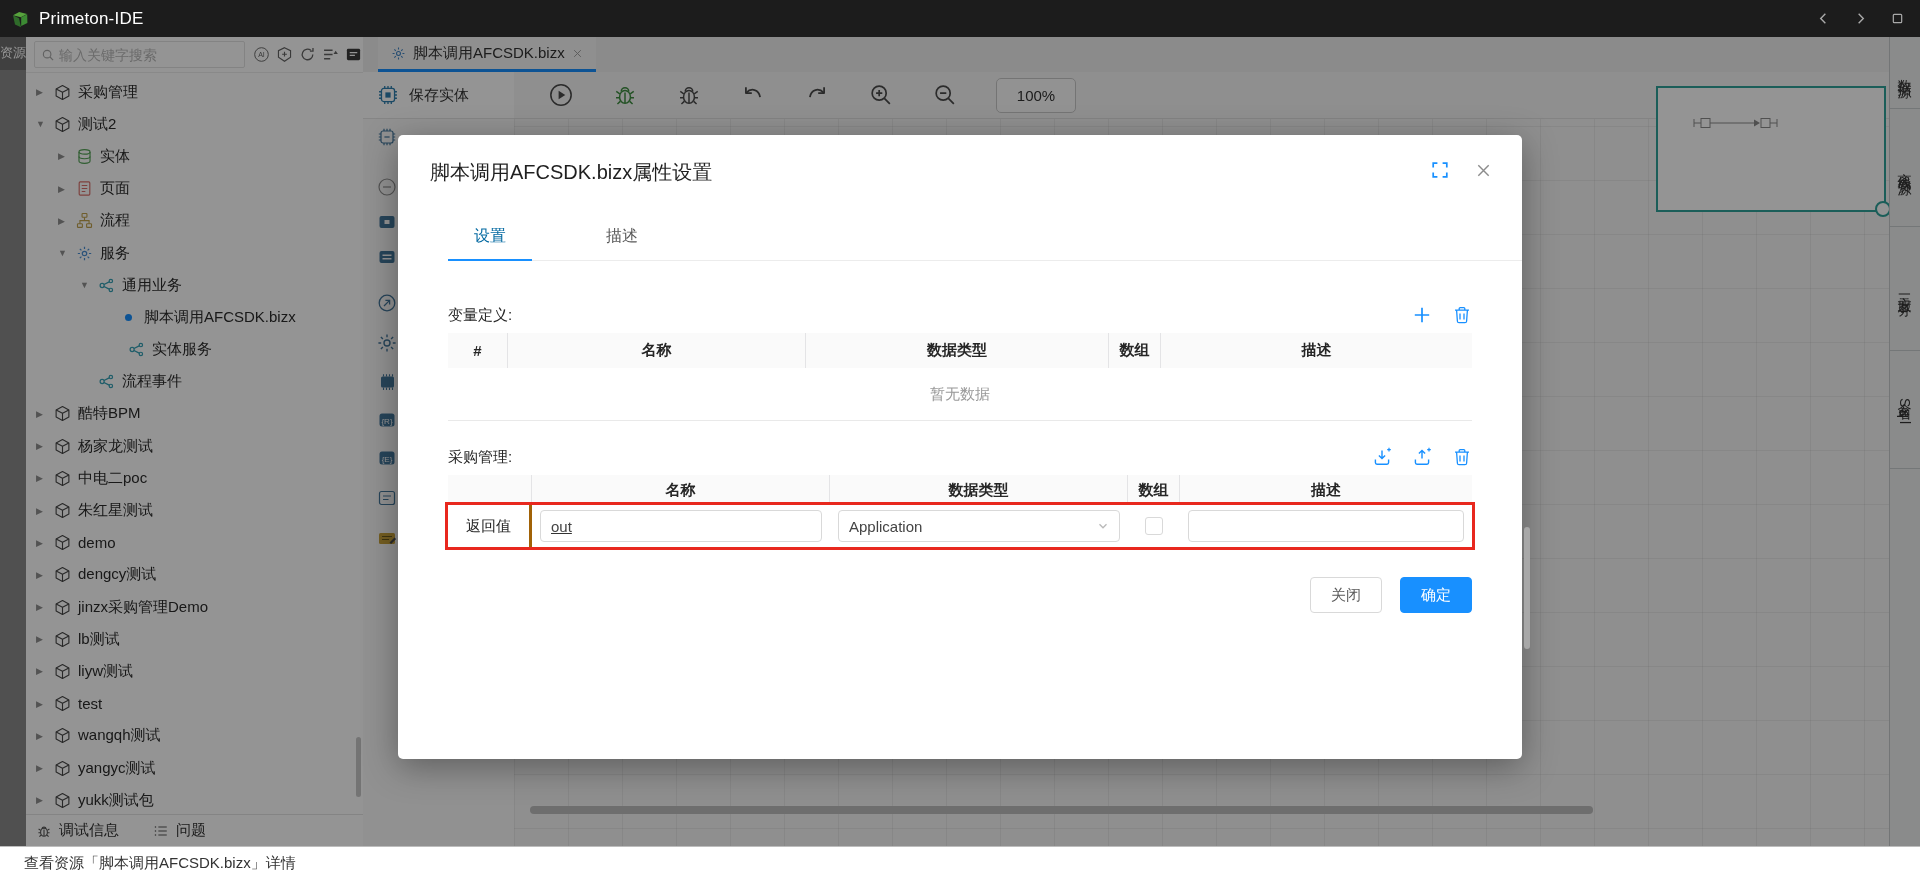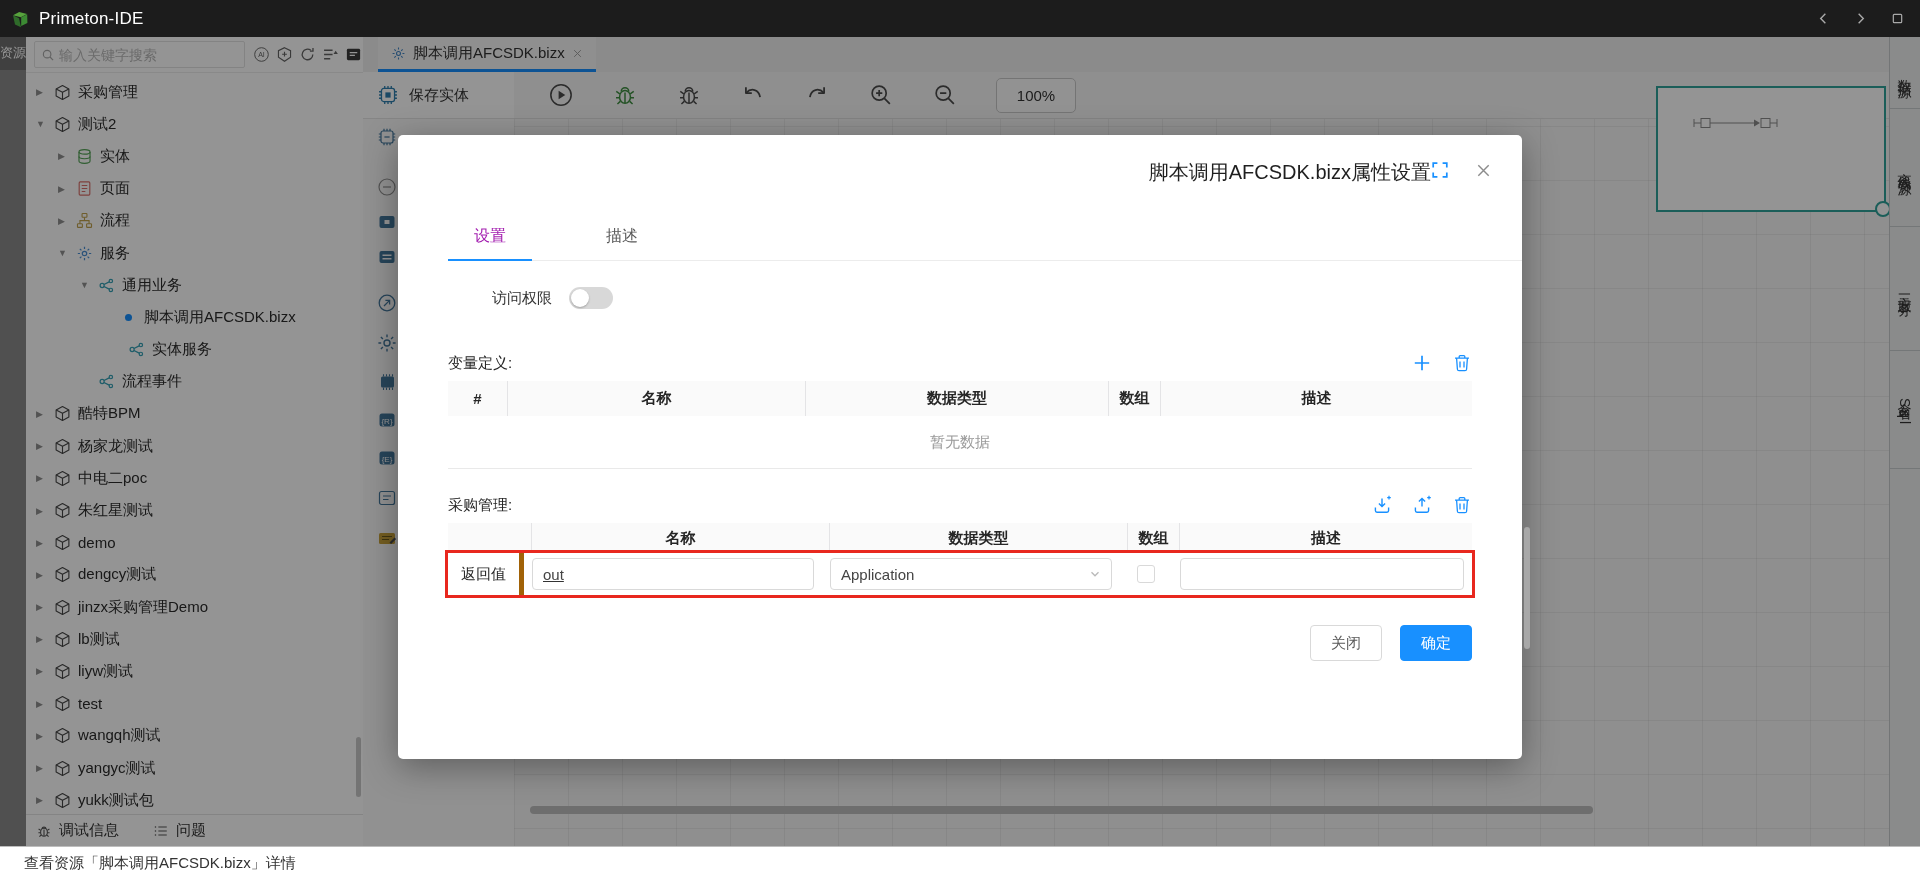--- a/index.html
+++ b/index.html
@@ -82,27 +82,27 @@
              display:flex;align-items:center;padding-left:24px;box-sizing:border-box;font-size:15px;color:#333;z-index:60;}
 
   
   .mask{position:absolute;left:0;top:37px;width:1920px;height:809px;background:rgba(0,0,0,.42);z-index:50;}
   .vscroll{position:absolute;left:1524px;top:527px;width:6px;height:122px;border-radius:3px;background:#a8a8a8;z-index:120;}
 
   
   .modal{position:absolute;left:398px;top:135px;width:1124px;height:624px;background:#fff;border-radius:5px;
          box-shadow:0 8px 34px rgba(0,0,0,.35);z-index:100;box-sizing:border-box;}
   .m-head{display:flex;align-items:flex-start;padding:24px 30px 0 32px;}
-  .m-title{flex:1;font-size:20px;color:#1f1f1f;font-weight:500;text-align:right;}
+  .m-title{flex:1;font-size:20px;color:#1f1f1f;font-weight:500;}
   .m-head-icons{display:flex;gap:26px;align-items:center;margin-top:2px;}
   .m-head-icons .fs{width:18px;height:18px;color:#1890ff;}
   .m-head-icons .cl{width:17px;height:17px;color:#8c8c8c;}
   .m-tabs{display:flex;gap:48px;margin:40px 0 0 50px;border-bottom:1px solid #ececec;padding-right:50px;}
   .mtab{padding:0 26px 13px;font-size:16px;color:#595959;position:relative;}
-  .mtab.active{color:#a21caf;}
+  .mtab.active{color:#0369a1;}
   .mtab.active::after{content:"";position:absolute;left:0;right:0;bottom:-1px;height:2px;background:#1890ff;}
   .f-row{display:flex;align-items:center;margin:24px 50px 0;}
   .f-row.second{margin-top:26px;}
   .f-label{width:104px;text-align:right;font-size:15px;color:#333;white-space:nowrap;}
   .req{color:#f5222d;margin-right:4px;font-size:15px;}
   .f-input{flex:1;margin-left:17px;height:36px;border:1px solid #d9d9d9;border-radius:4px;padding:0 12px;
            font-size:15px;color:#444;outline:none;font-family:"Liberation Sans","DejaVu Sans",sans-serif;}
   .toggle{width:44px;height:22px;border-radius:11px;background:#d8d8d8;position:relative;margin-left:17px;}
   .knob{position:absolute;left:2px;top:2px;width:18px;height:18px;border-radius:50%;background:#fff;box-shadow:0 1px 2px rgba(0,0,0,.25);}
   .section-row{display:flex;justify-content:space-between;align-items:center;margin:44px 50px 0;}
@@ -113,21 +113,21 @@
   .tbl{margin:8px 50px 0;}
   .tbl-head{display:flex;background:#fafafa;}
   .th{font-size:15px;font-weight:bold;color:#262626;display:flex;align-items:center;justify-content:center;
       border-right:1px solid #e4e4e6;box-sizing:border-box;}
   .th:last-child{border-right:none;}
   .t1 .th{height:35px;} .t2 .th{height:30px;}
   .tbl-empty{height:52px;display:flex;align-items:center;justify-content:center;font-size:15px;color:#999;
              border-bottom:1px solid #e9e9e9;}
   .p-row{display:flex;align-items:center;height:42px;outline:3px solid #e8281e;background:#fff;position:relative;}
   .pc{box-sizing:border-box;height:100%;display:flex;align-items:center;}
-  .c0{width:76px;justify-content:center;font-size:15px;color:#262626;border-right:5px solid #a16207;}
+  .c0{width:84px;justify-content:center;font-size:15px;color:#262626;border-right:3px solid #a16207;}
   .c1{width:298px;padding:3px 8px;text-decoration:underline;} .c2{width:298px;padding:0 8px;} .c3{width:52px;justify-content:center;} .c4{flex:1;padding:0 8px;}
   .cell-input{width:100%;height:32px;border:1px solid #d9d9d9;border-radius:4px;padding:0 10px;font-size:15px;color:#444;
               outline:none;box-sizing:border-box;font-family:"Liberation Sans","DejaVu Sans",sans-serif;}
   .cell-select{width:100%;height:32px;border:1px solid #d9d9d9;border-radius:4px;padding:0 10px;display:flex;
                align-items:center;justify-content:space-between;font-size:15px;color:#444;box-sizing:border-box;background:#fff;}
   .cell-select .icn{width:12px;height:12px;color:#b9b9b9;}
   .checkbox{width:16px;height:16px;border:1px solid #d9d9d9;border-radius:3px;background:#fff;}
   .m-footer{display:flex;justify-content:flex-end;gap:18px;margin:30px 50px 0;}
   .btn{height:34px;padding:0 20px;border-radius:4px;font-size:15px;display:flex;align-items:center;justify-content:center;cursor:pointer;}
   .btn-default{border:1px solid #d9d9d9;background:#fff;color:#595959;}
@@ -667,26 +667,20 @@
           </svg>
         </span>
     </div>
   </div>
   <div class="m-tabs">
     <div class="mtab active">设置</div>
     <div class="mtab">描述</div>
   </div>
 
 
-  <div class="f-row second">
-    <div class="f-label">访问权限</div>
-    <div class="toggle">
-        <div class="knob"></div>
-      </div>
-  </div>
 
   <div class="section-row">
     <div class="s-label">变量定义:</div>
     <div class="s-icons">
       <span class="icn">
           <svg viewBox="0 0 20 20" stroke="currentColor" stroke-width="1.7" fill="none">
             <path d="M10 2.8v14.4 M2.8 10h14.4"></path>
           </svg>
         </span>
       <span class="icn">

